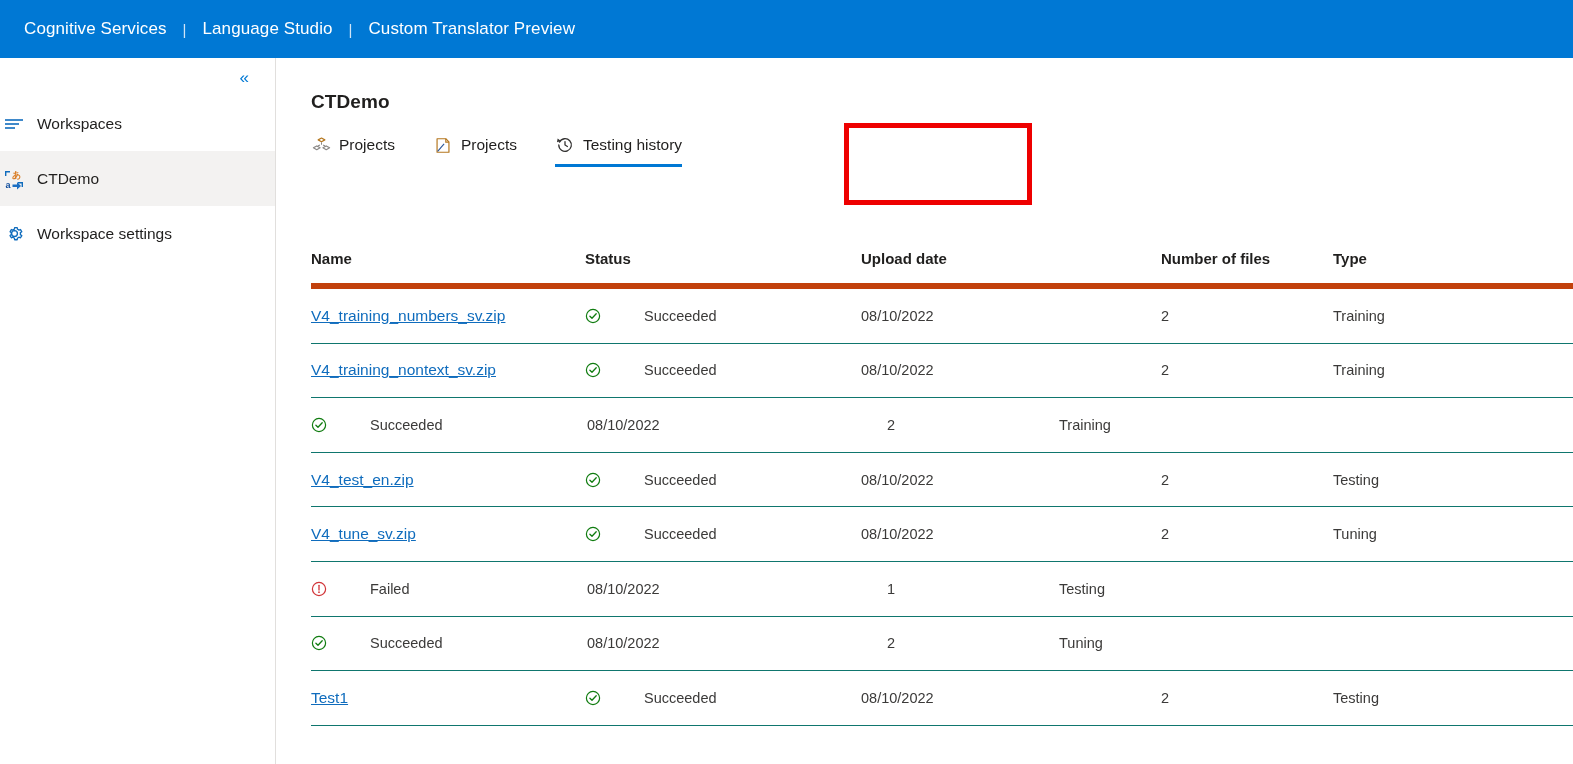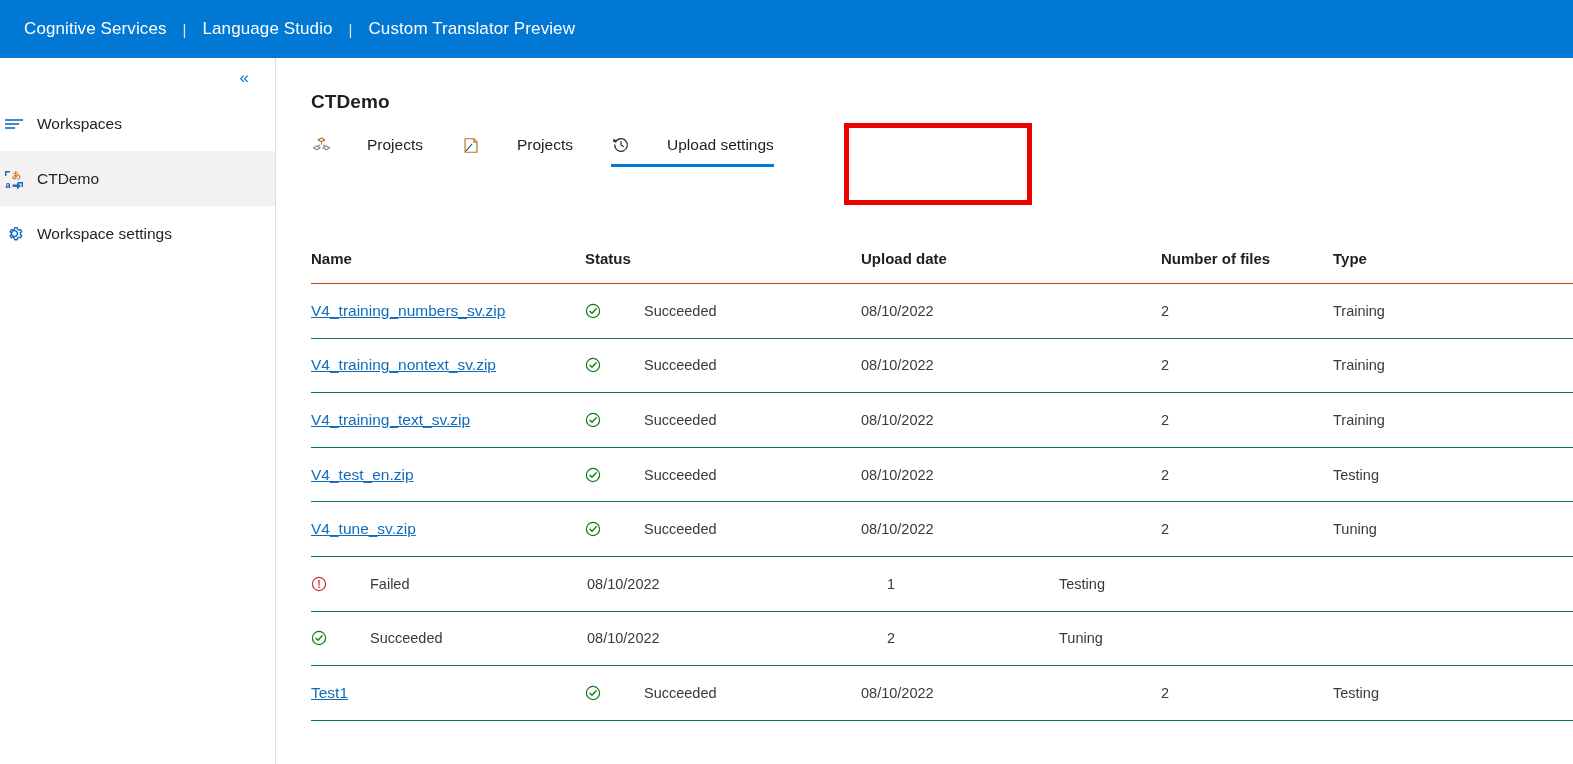--- a/index.html
+++ b/index.html
@@ -117,21 +117,20 @@
     height: 46px;
   }
   .tab {
     display: flex;
     align-items: center;
     margin-right: 38px;
     cursor: pointer;
     position: relative;
     padding-bottom: 12px;
     white-space: nowrap;
-    gap: 28px;
   }
   .tab-icon {
     width: 20px;
     height: 20px;
     display: flex;
     align-items: center;
     justify-content: center;
     margin-right: 8px;
   }
   .tab-label {
@@ -162,21 +161,21 @@
 
   
   .table {
     margin-top: 52px;
     width: 1262px;
   }
   .table-head {
     display: flex;
     align-items: center;
     height: 50px;
-    border-bottom: 1px solid #c2410c;
+    border-bottom: 6px solid #c2410c;
   }
   .table-head .cell {
     font-size: 15px;
     font-weight: bold;
     color: #201f1e;
   }
   .table-row {
     display: flex;
     align-items: center;
     height: 53.6px;
@@ -300,21 +299,21 @@
     </div>
 
     <div class="tab active">
       <span class="tab-icon">
         <svg width="18" height="18" viewBox="0 0 24 24">
           <path fill="none" stroke="#323130" stroke-width="1.7" stroke-linecap="round" d="M4.6 8.2A8.4 8.4 0 1 1 3.7 12"></path>
           <path fill="#323130" d="M2.2 3.4l4.4 3.3-5.3 1.6z"></path>
           <path fill="none" stroke="#323130" stroke-width="1.7" stroke-linecap="round" d="M12 7.4V12l3.2 2"></path>
         </svg>
       </span>
-      <span class="tab-label">Upload settings</span>
+      <span class="tab-label">Testing history</span>
     </div>
 
   </div>
 
   <div class="annotation-box"></div>
 
   <div class="table">
 
     <div class="table-head">
       <div class="cell col-name">Name</div>
@@ -353,21 +352,20 @@
                 </svg>
               </span>
               <span class="status-text">Succeeded</span>
             </span>
           </div>
           <div class="cell col-date cell-text">08/10/2022</div>
           <div class="cell col-files cell-text">2</div>
           <div class="cell col-type cell-text">Training</div>
         </div>
         <div class="table-row">
-          <div class="cell col-name"><span class="file-link">V4_training_text_sv.zip</span></div>
           <div class="cell col-status">
             <span class="status-wrap">
               <span class="status-icon">
                 <svg width="16" height="16" viewBox="0 0 16 16">
                   <circle cx="8" cy="8" r="6.6" fill="none" stroke="#107c10" stroke-width="1.2"></circle>
                   <path d="M4.9 8.2l2.1 2.1 4.2-4.6" fill="none" stroke="#107c10" stroke-width="1.3" stroke-linecap="round" stroke-linejoin="round"></path>
                 </svg>
               </span>
               <span class="status-text">Succeeded</span>
             </span>

